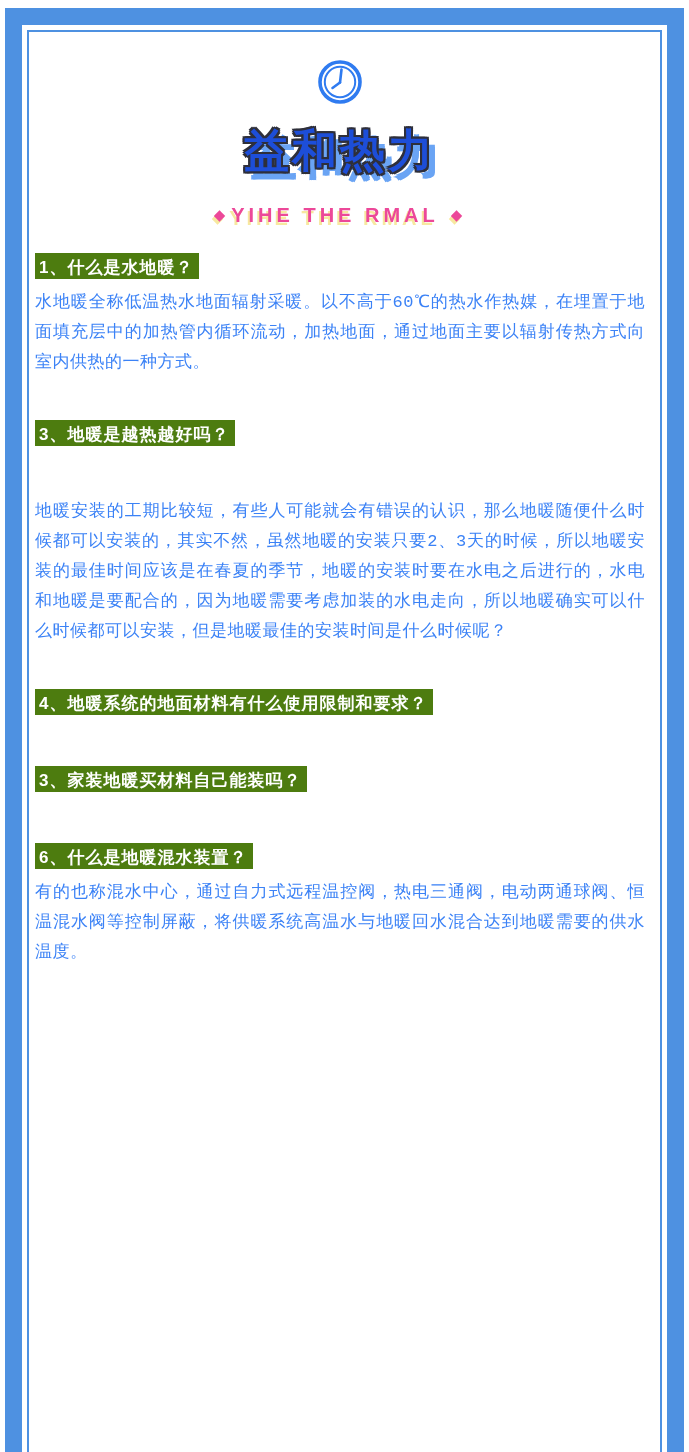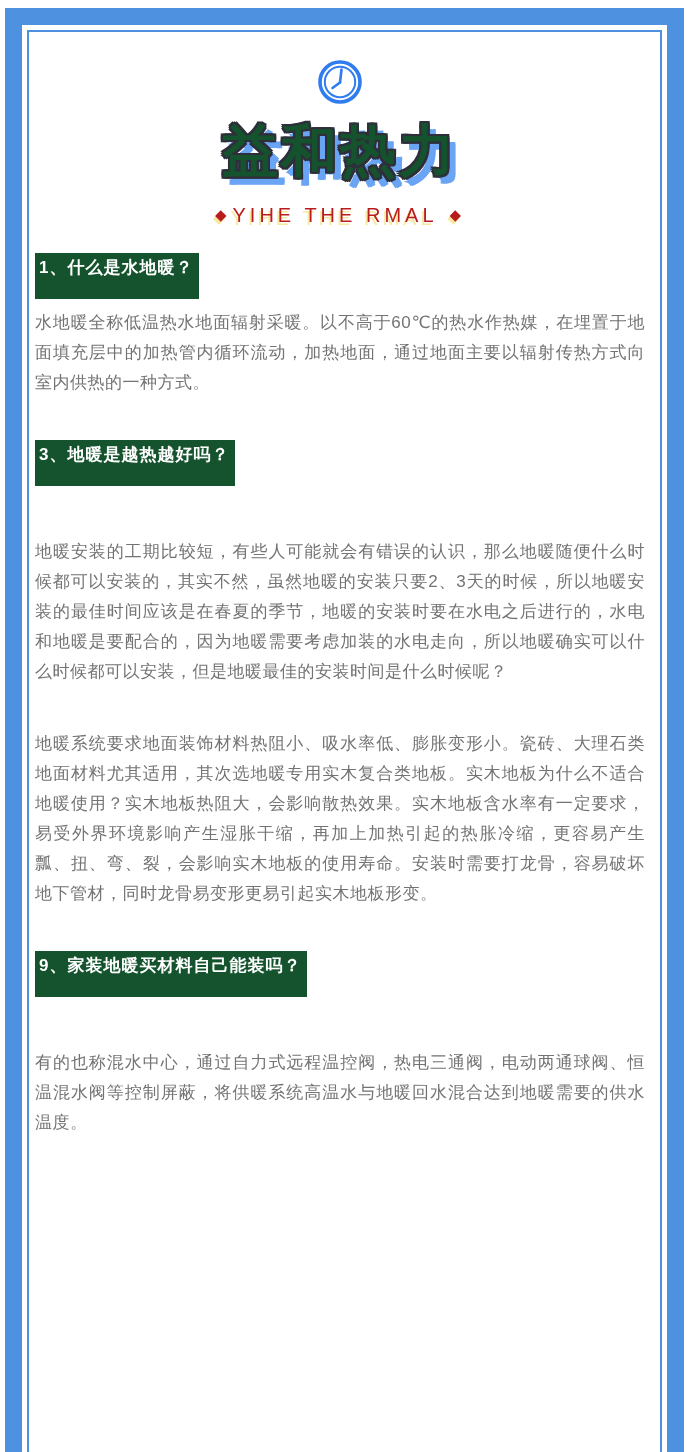--- a/index.html
+++ b/index.html
@@ -32,66 +32,67 @@
   
   .hero { text-align: center; }
   .clock-wrap {
     display: block;
     margin: 0 auto 2px auto;
     width: 48px;
     height: 48px;
   }
   .page-title {
     margin: 12px;
-    font-size: 56px;
+    font-size: 45px;
     line-height: 66px;
     font-weight: bold;
     letter-spacing: 3px;
-    color: #14532d;
+    color: #1d4ed8;
     text-shadow:
       -2px -2px 0 #2e2f3a,  2px -2px 0 #2e2f3a,
       -2px  2px 0 #2e2f3a,  2px  2px 0 #2e2f3a,
       -2px  0   0 #2e2f3a,  2px  0   0 #2e2f3a,
        0   -2px 0 #2e2f3a,  0    2px 0 #2e2f3a,
        6px  8px 0 #6aa4f4,  8px  6px 0 #6aa4f4,
        8px  8px 0 #6aa4f4;
   }
   .page-subtitle {
     margin: 20px 0 0 0;
     font-size: 20px;
-    font-weight: normal;
+    font-weight: bold;
     letter-spacing: 4px;
-    color: #b91c1c;
+    color: #ec4899;
     text-shadow: -2px 3px 0 #f7e8a0;
   }
   .diamond { font-size: 15px; vertical-align: 2px; }
   .diamond.left  { margin-right: 2px; }
   .diamond.right { margin-left: 12px; }
 
   
   .content { margin-top: 26px; }
   .section { margin-bottom: 42px; }
   .section:last-child { margin-bottom: 0; }
   .section-heading {
     display: inline-block;
     margin: 0 0 9px 0;
-    padding: 3px 6px 20px 4px;
-    background: #14532d;
+    padding: 3px 6px 0 4px;
+    background: #4d7c0f;
     color: #ffffff;
     font-size: 17px;
     font-weight: bold;
     letter-spacing: 1px;
   }
   .para {
     margin: 0 0 10px 0;
-    color: #737373;
+    color: #3b82f6;
     font-size: 17px;
     line-height: 30px;
     text-align: justify;
     letter-spacing: 0.5px;
+    font-family: Liberation Mono, monospace;
   }
   .para:last-child { margin-bottom: 0; }
 </style>
 </head>
 <body>
 
 <div class="frame">
   <div class="inner">
 
     <div class="hero">
@@ -121,30 +122,29 @@
     <h2 class="section-heading">3、地暖是越热越好吗？</h2>
   </div>
 
   <div class="section">
     <div class="section-body">
             <p class="para">地暖安装的工期比较短，有些人可能就会有错误的认识，那么地暖随便什么时候都可以安装的，其实不然，虽然地暖的安装只要2、3天的时候，所以地暖安装的最佳时间应该是在春夏的季节，地暖的安装时要在水电之后进行的，水电和地暖是要配合的，因为地暖需要考虑加装的水电走向，所以地暖确实可以什么时候都可以安装，但是地暖最佳的安装时间是什么时候呢？</p>
           </div>
   </div>
 
   <div class="section">
-    <div class="section-body">
-            <p class="para">地暖系统要求地面装饰材料热阻小、吸水率低、膨胀变形小。瓷砖、大理石类地面材料尤其适用，其次选地暖专用实木复合类地板。实木地板为什么不适合地暖使用？实木地板热阻大，会影响散热效果。实木地板含水率有一定要求，易受外界环境影响产生湿胀干缩，再加上加热引起的热胀冷缩，更容易产生瓢、扭、弯、裂，会影响实木地板的使用寿命。安装时需要打龙骨，容易破坏地下管材，同时龙骨易变形更易引起实木地板形变。</p>
-          </div>
+    <h2 class="section-heading">4、地暖系统的地面材料有什么使用限制和要求？</h2>
   </div>
 
   <div class="section">
-    <h2 class="section-heading">9、家装地暖买材料自己能装吗？</h2>
+    <h2 class="section-heading">3、家装地暖买材料自己能装吗？</h2>
   </div>
 
   <div class="section">
+    <h2 class="section-heading">6、什么是地暖混水装置？</h2>
     <div class="section-body">
             <p class="para">有的也称混水中心，通过自力式远程温控阀，热电三通阀，电动两通球阀、恒温混水阀等控制屏蔽，将供暖系统高温水与地暖回水混合达到地暖需要的供水温度。</p>
           </div>
   </div>
 </div>
 
   </div>
 </div>
 
 </body></html>

